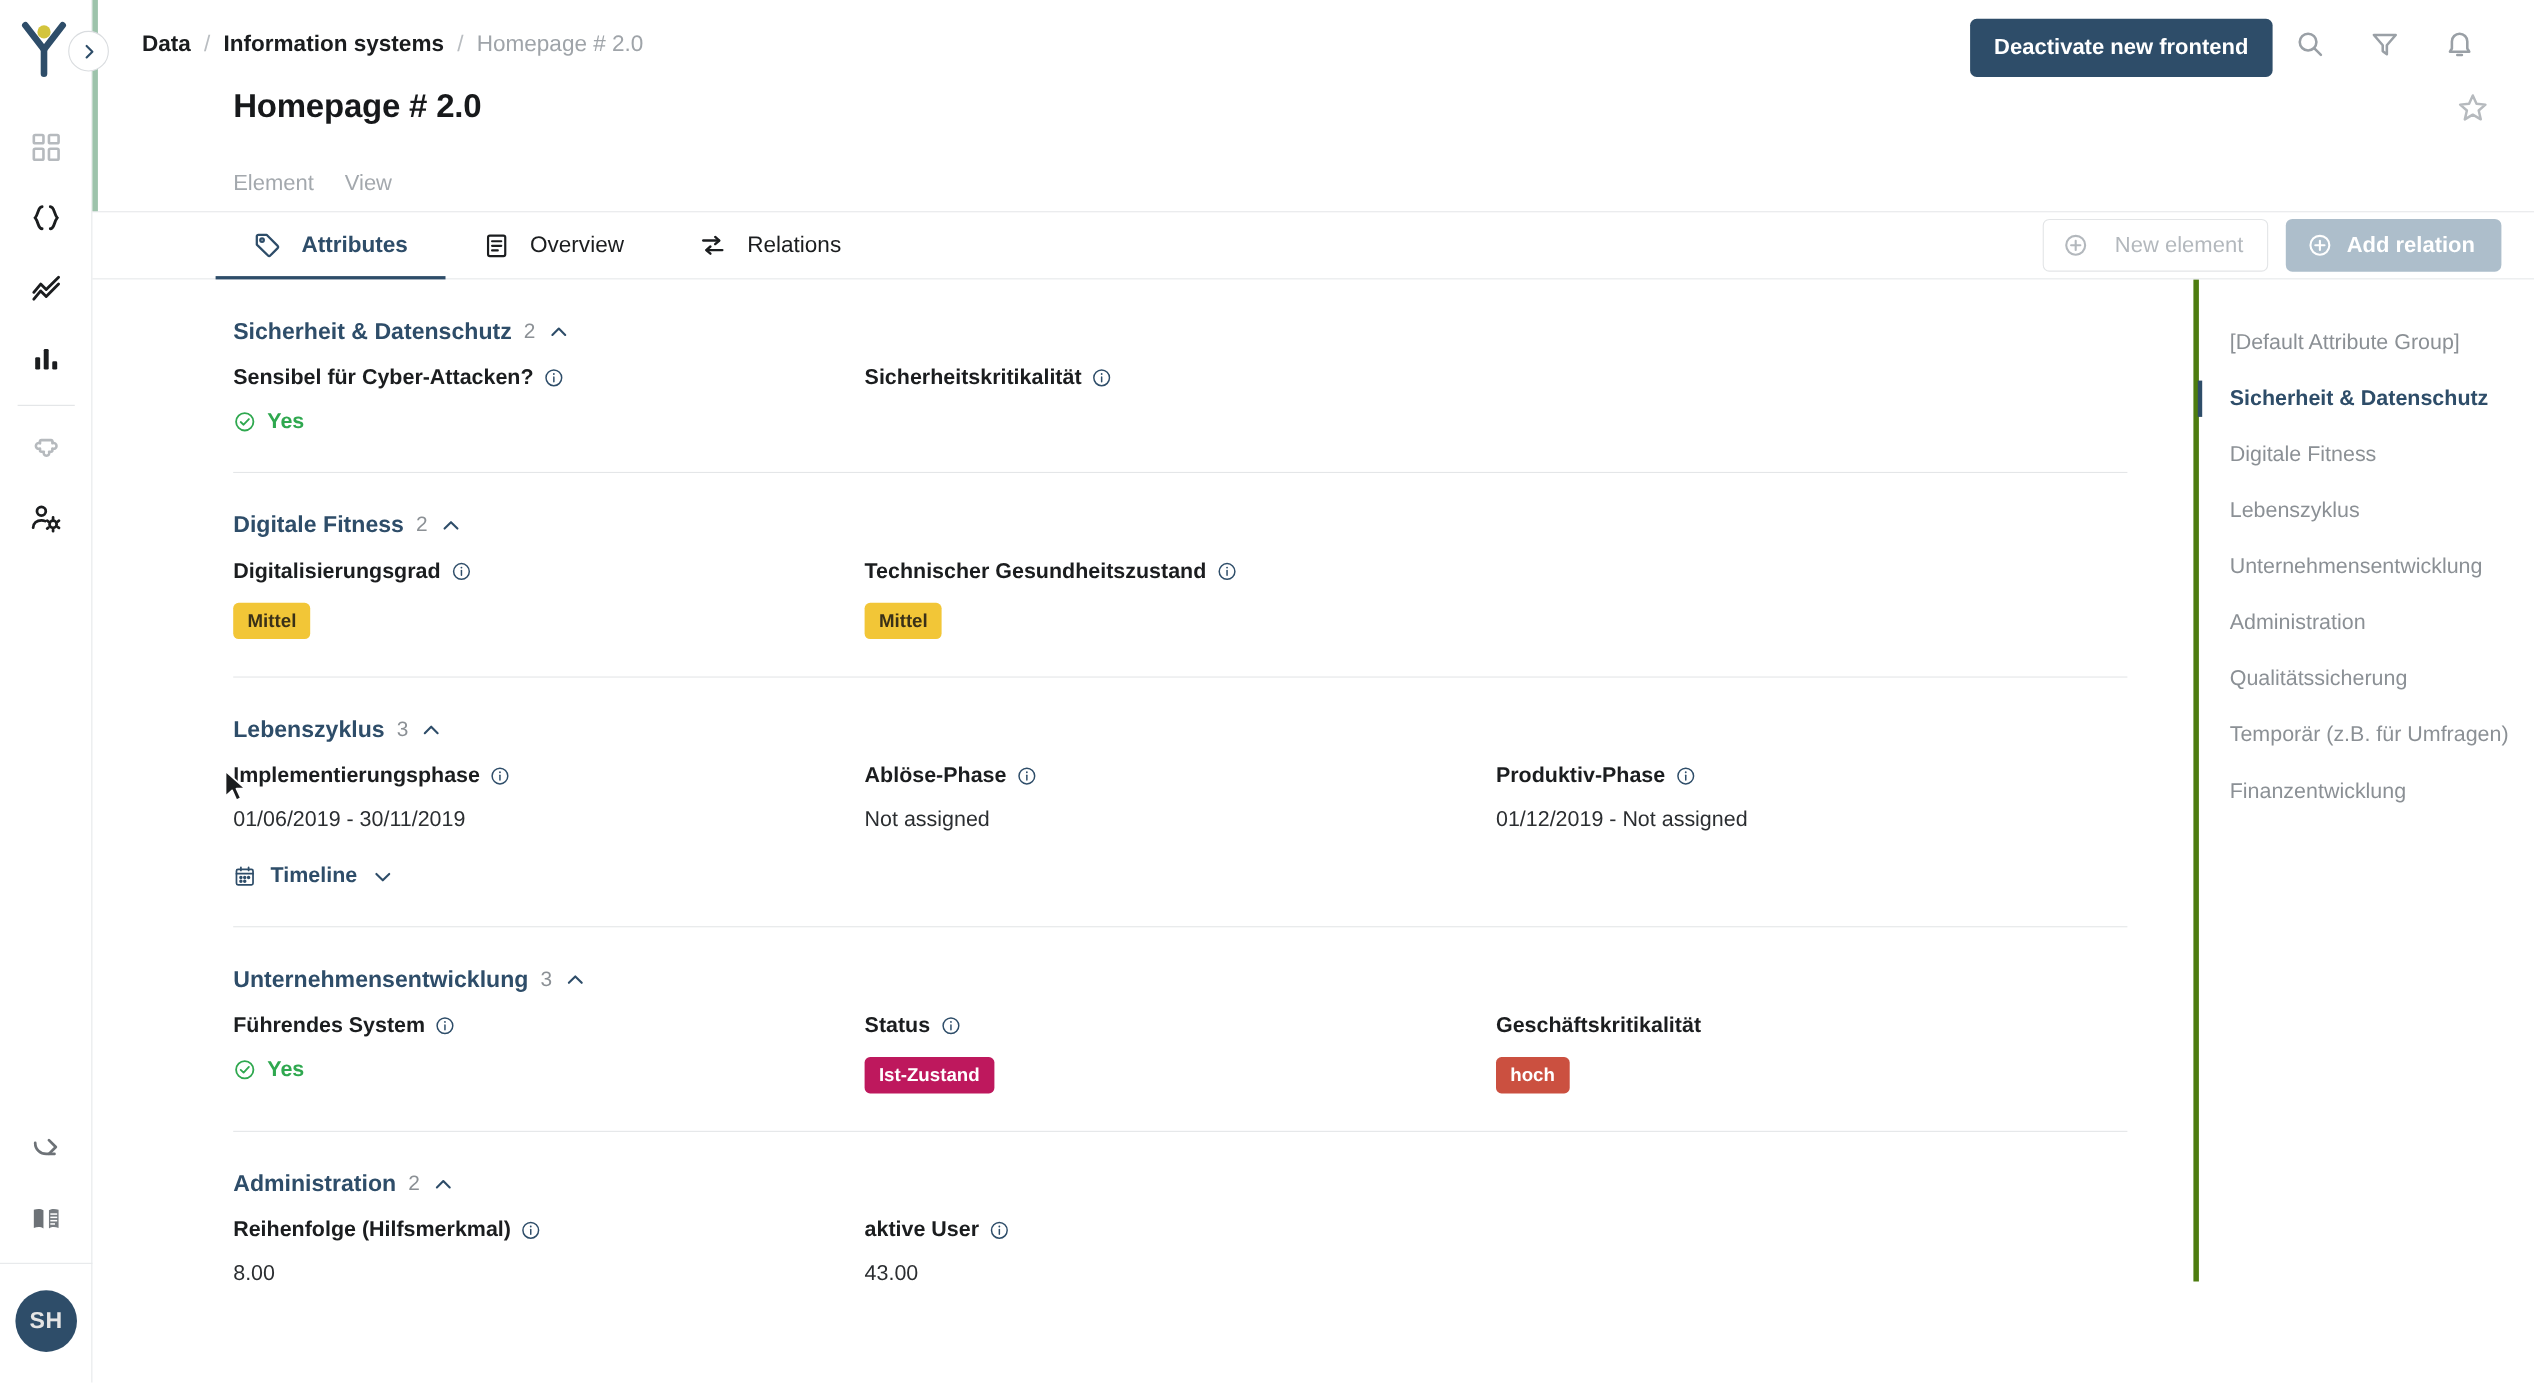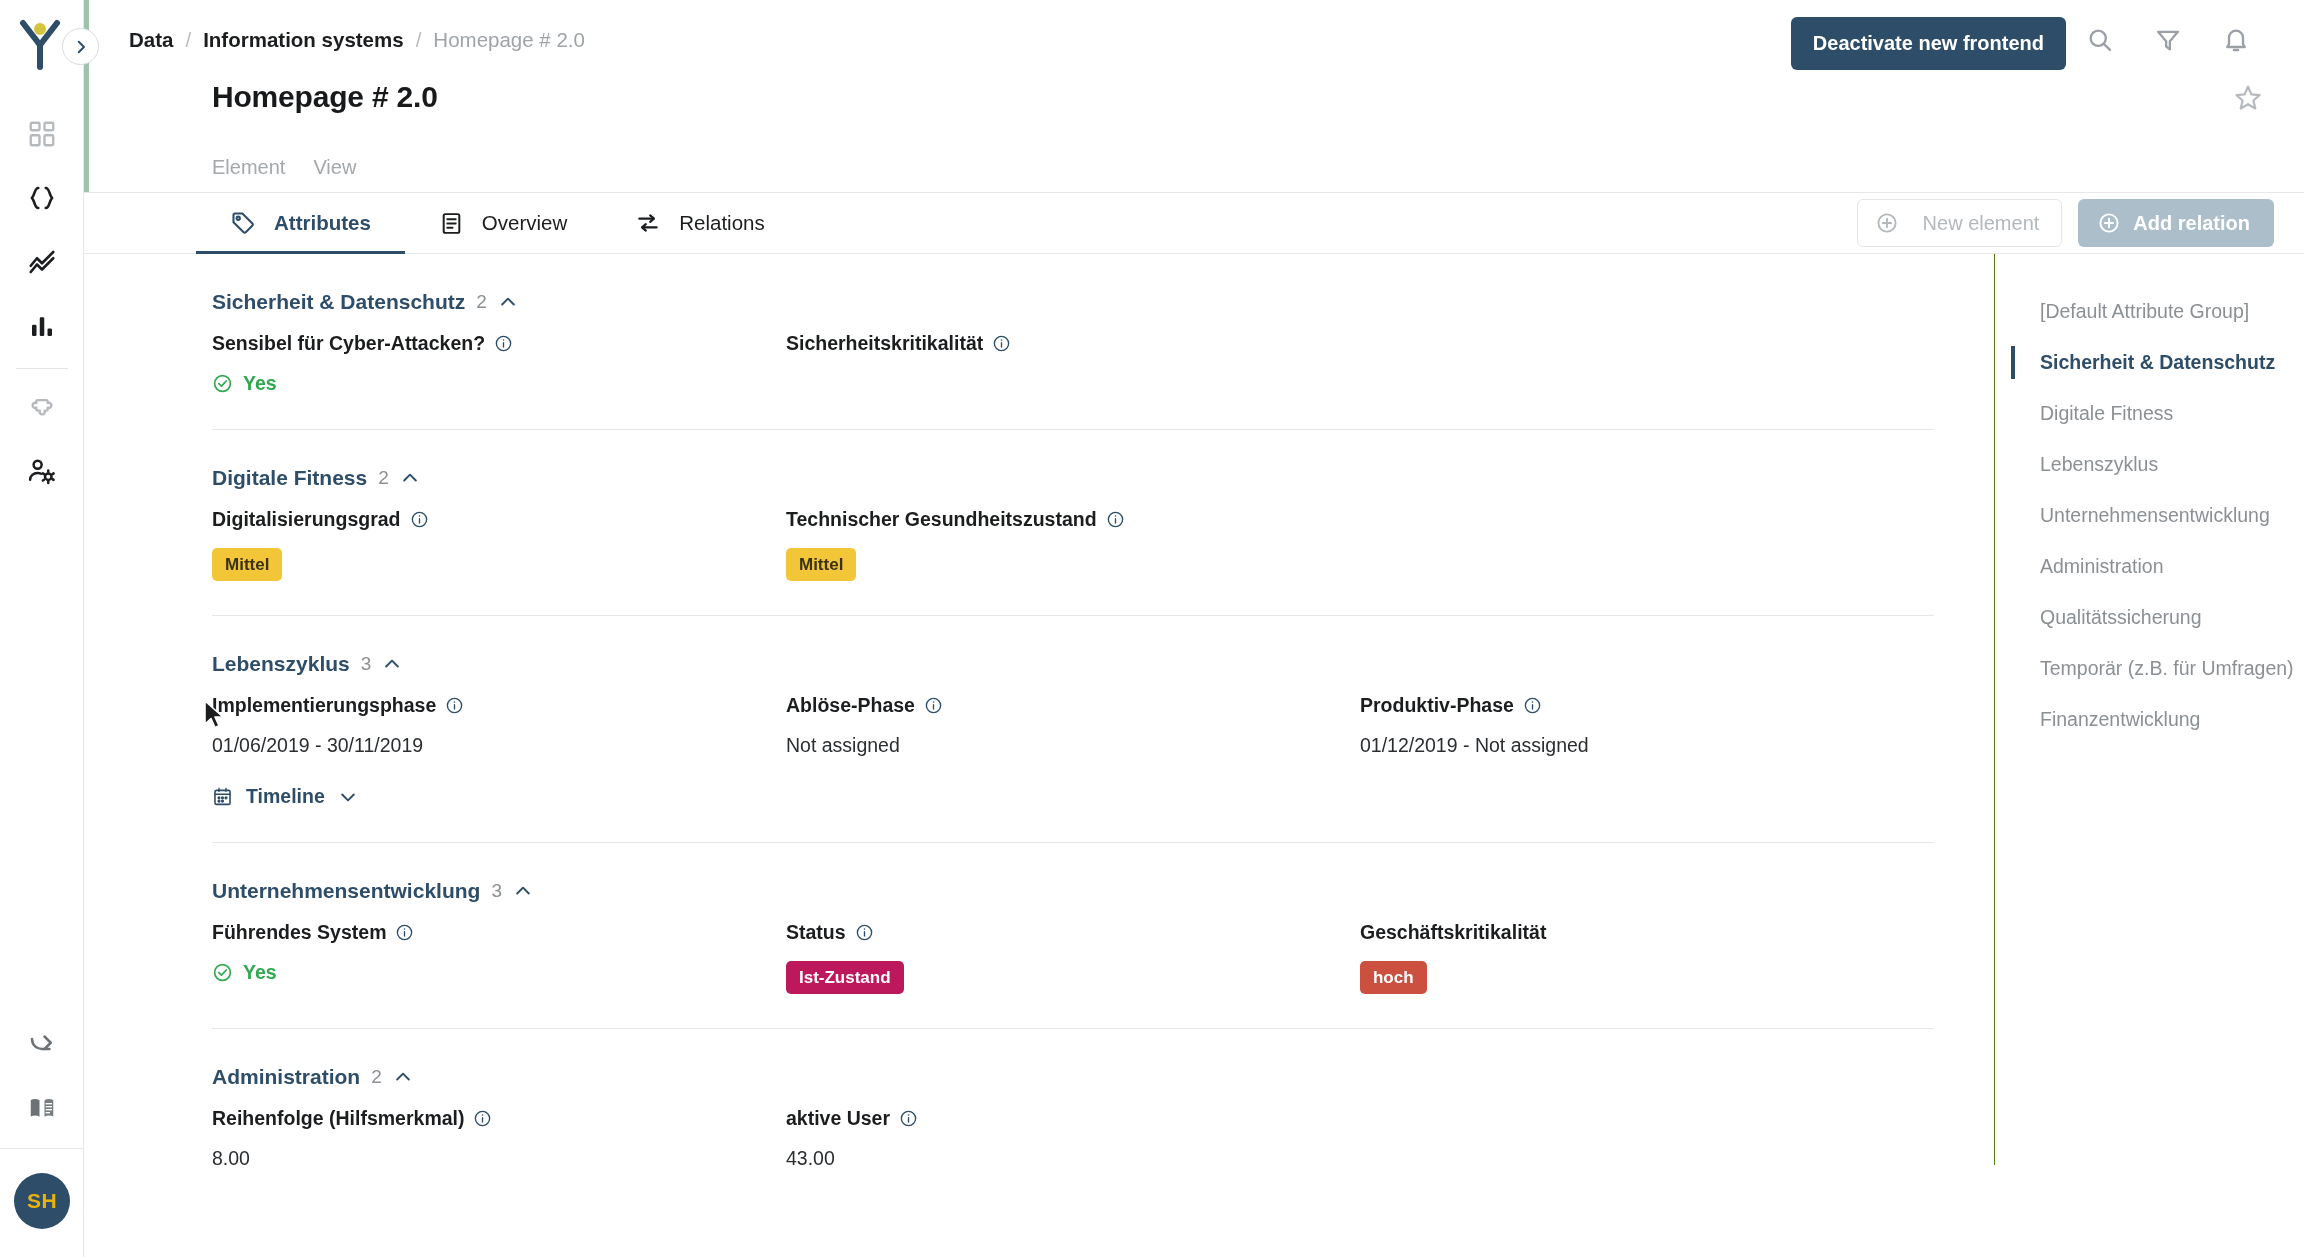--- a/index.html
+++ b/index.html
@@ -25,21 +25,21 @@
   .rail-btn {
     width: 62px; height: 64px;
     display: flex; align-items: center; justify-content: center;
     cursor: pointer;
   }
   .rail-sep { width: 52px; height: 1px; background: #e2e4e6; margin: 10px 0 6px 0; }
   .rail-bottom { position: absolute; bottom: 0; left: 0; width: 84px; display: flex; flex-direction: column; align-items: center; }
   .rail-bottom .rail-sep2 { width: 84px; height: 1px; background: #e6e8ea; margin: 8px 0 0 0; }
   .avatar {
     width: 56px; height: 56px; border-radius: 50%;
-    background: #2e4d69; color: #eab308;
+    background: #2e4d69; color: #e5e5e5;
     display: flex; align-items: center; justify-content: center;
     font-size: 21px; font-weight: bold; letter-spacing: .5px;
     margin: 24px 0 28px 0; cursor: pointer;
   }
 
   
   .accent-strip {
     position: absolute; left: 84px; top: 0; width: 5px; height: 192px;
     background: #9dc3ab;
     z-index: 5;
@@ -147,22 +147,22 @@
   .badge.amber { background: #f2c637; color: #3a3118; }
   .badge.green { background: #be185d; }
   .badge.red   { background: #cb5040; }
 
   .timeline-row { display: flex; align-items: center; gap: 13px; padding-bottom: 34px; margin-top: -6px; position: relative; }
   .timeline-label { font-size: 19.5px; font-weight: bold; color: #2e4d69; cursor: pointer; }
 
   
   .groupnav {
     flex: 0 0 310px; width: 310px;
-    border-left: 1px solid #4d7c0f;
-    padding: 32px 0 0 17px;
+    border-left: 5px solid #4d7c0f;
+    padding: 32px 0 0 0;
   }
   .gn-item {
     position: relative; padding: 14px 20px 14px 28px;
     font-size: 19.5px; color: #8b9095; cursor: pointer; white-space: nowrap;
   }
   .gn-item.active { color: #2e4d69; font-weight: bold; }
   .gn-item.active::before {
     content: ""; position: absolute; left: -1px; top: 9px; bottom: 9px; width: 4px;
     background: #2e4d69;
   }

